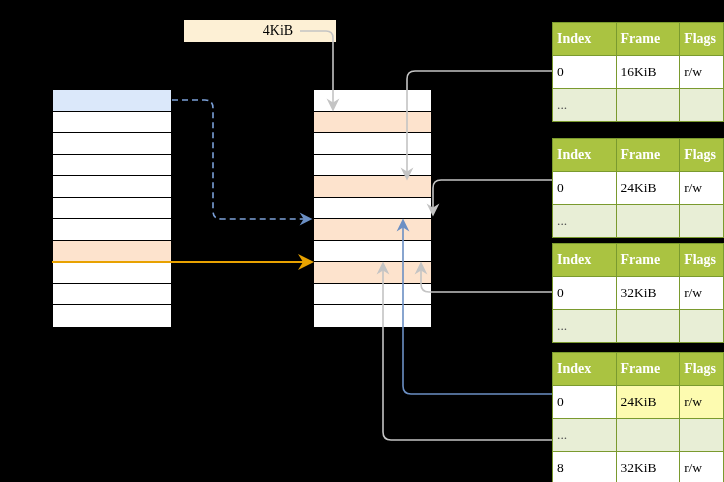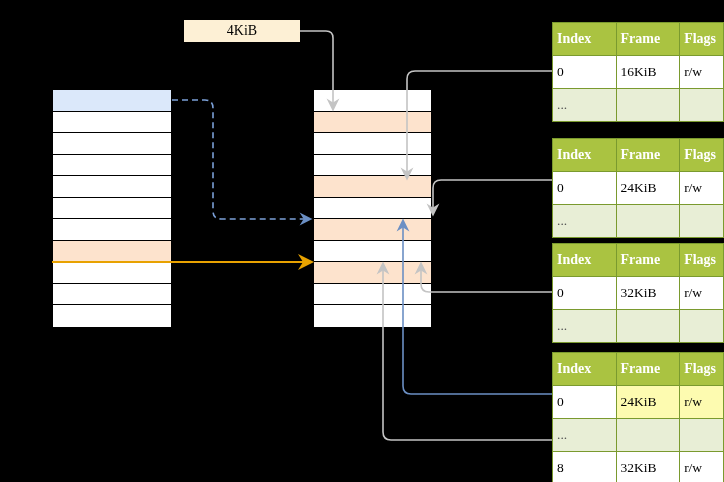--- a/index.html
+++ b/index.html
@@ -10,21 +10,21 @@
 
   
   .memcol{position:absolute;border:1px solid #000;box-sizing:border-box;background:#fff;}
   .memrow{box-sizing:border-box;border-bottom:1px solid #000;background:#fff;}
   .memrow:last-child{border-bottom:none;}
   .memrow.blue{background:#dbe8fa;}
   .memrow.orange{background:#fde3cd;}
 
   
   .sizebox{position:absolute;background:#fdf0d5;border:none;display:flex;
-           align-items:center;justify-content:center;color:#000;font-size:14px;}
+           align-items:center;justify-content:center;color:#000;font-size:14px;padding-left:36px;}
 
   
   .ptable{position:absolute;border-collapse:collapse;table-layout:fixed;
           background:#fff;font-size:13.5px;color:#000;}
   .ptable th,.ptable td{border:1px solid #7a9a2e;padding:8px 4px;text-align:left;
                         height:22px;box-sizing:border-box;overflow:hidden;white-space:nowrap;}
   .ptable th{background:#aac341;color:#fff;font-weight:bold;font-size:14px;}
   .ptable td{background:#fff;}
   .ptable tr.alt td{background:#e8eed6;color:#555;}
   .ptable td.hl{background:#fdfbb0;}

